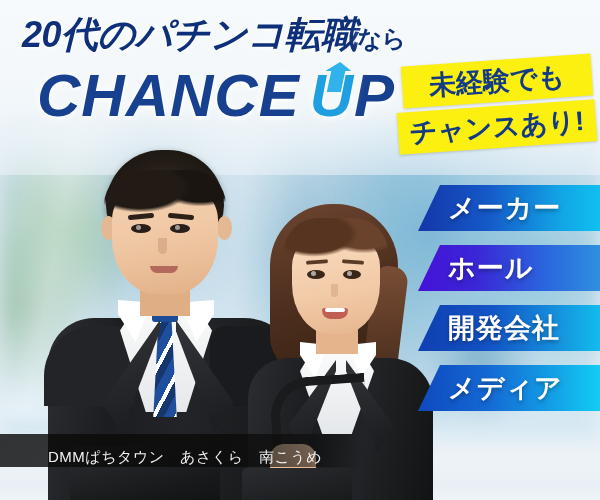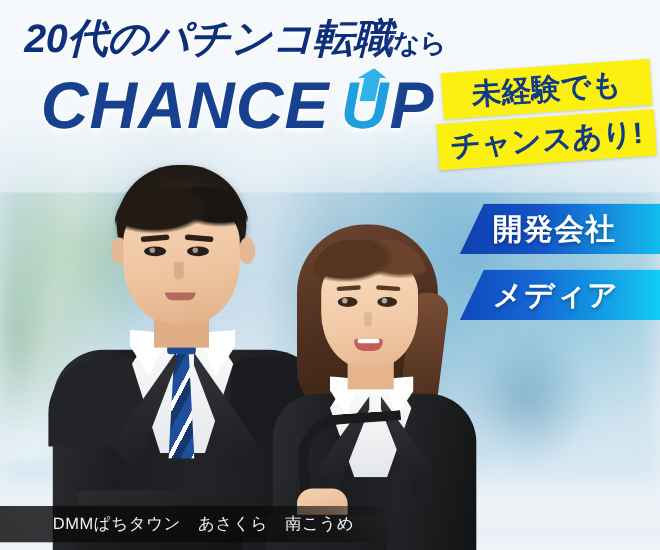--- a/index.html
+++ b/index.html
@@ -250,23 +250,23 @@
     text-shadow:0 2px 4px rgba(0,0,0,.35);
   }
   .tag-0{ background:linear-gradient(90deg,#1436a8 0%,#1558c8 38%,#12a4e6 78%,#0fc0f0 100%); }
   .tag-1{ background:linear-gradient(90deg,#4612d8 0%,#3a26d6 32%,#2a63dd 68%,#2f8fe0 100%); }
   .tag-2{ background:linear-gradient(90deg,#0f3fb0 0%,#1354c6 40%,#1597e0 80%,#12bced 100%); }
   .tag-3{ background:linear-gradient(90deg,#7a14e8 0%,#5a1fe2 30%,#2f5ce0 70%,#2f8be4 100%); }
   .tag-4{ background:linear-gradient(90deg,#0f49bd 0%,#1468d4 38%,#13a6e8 78%,#12cdf5 100%); margin-bottom:0; }
 
   
   .caption{
-    position:absolute; left:0; top:460px; width:360px; height:33px;
+    position:absolute; left:0; top:434px; width:360px; height:33px;
     background:linear-gradient(90deg,rgba(10,10,10,.82) 0%,rgba(10,10,10,.80) 62%,rgba(10,10,10,.55) 86%,rgba(10,10,10,0) 100%);
-    display:flex; align-items:center;
+    display:flex; align-items:flex-end;
   }
   .caption span{
     color:#f2f2f2; font-size:15px; padding-left:48px; white-space:nowrap; letter-spacing:.5px;
   }
 </style>
 </head>
 <body>
 
 <div class="banner">
 
@@ -345,20 +345,26 @@
   </div>
 
   <div class="badge badge1">
     <span>未経験でも</span>
   </div>
   <div class="badge badge2">
     <span>チャンスあり!</span>
   </div>
 
   <div class="tags">
+    <div class="tag tag-0">
+      <span>メーカー</span>
+    </div>
+    <div class="tag tag-1">
+      <span>ホール</span>
+    </div>
     <div class="tag tag-2">
       <span>開発会社</span>
     </div>
     <div class="tag tag-4">
       <span>メディア</span>
     </div>
   </div>
 
   <div class="caption">
     <span>DMMぱちタウン　あさくら　南こうめ</span>

